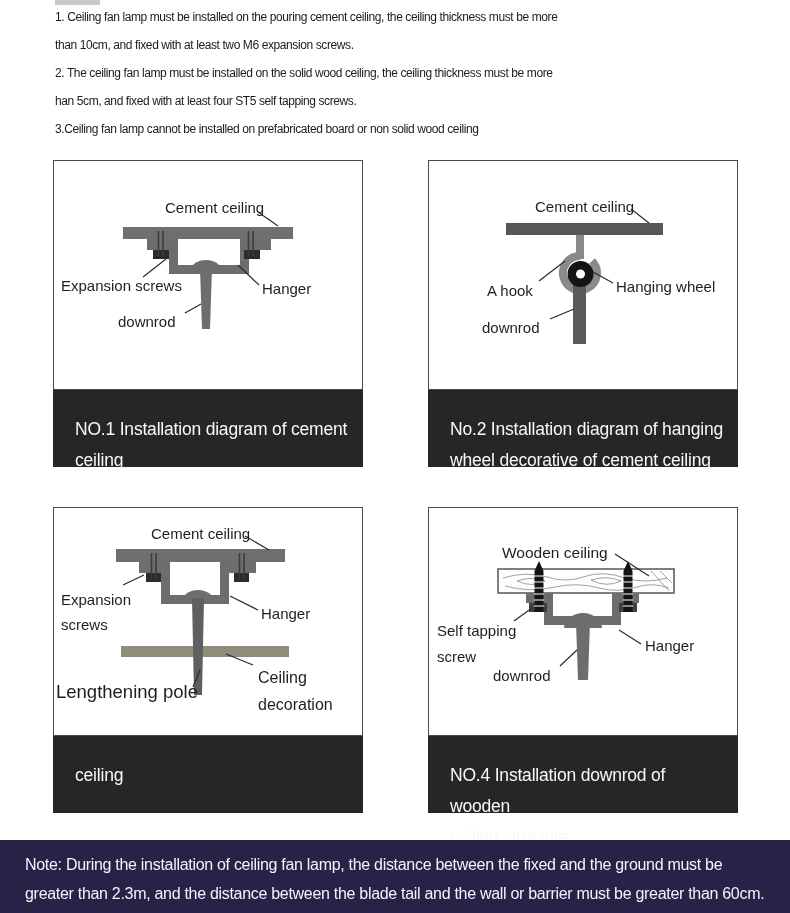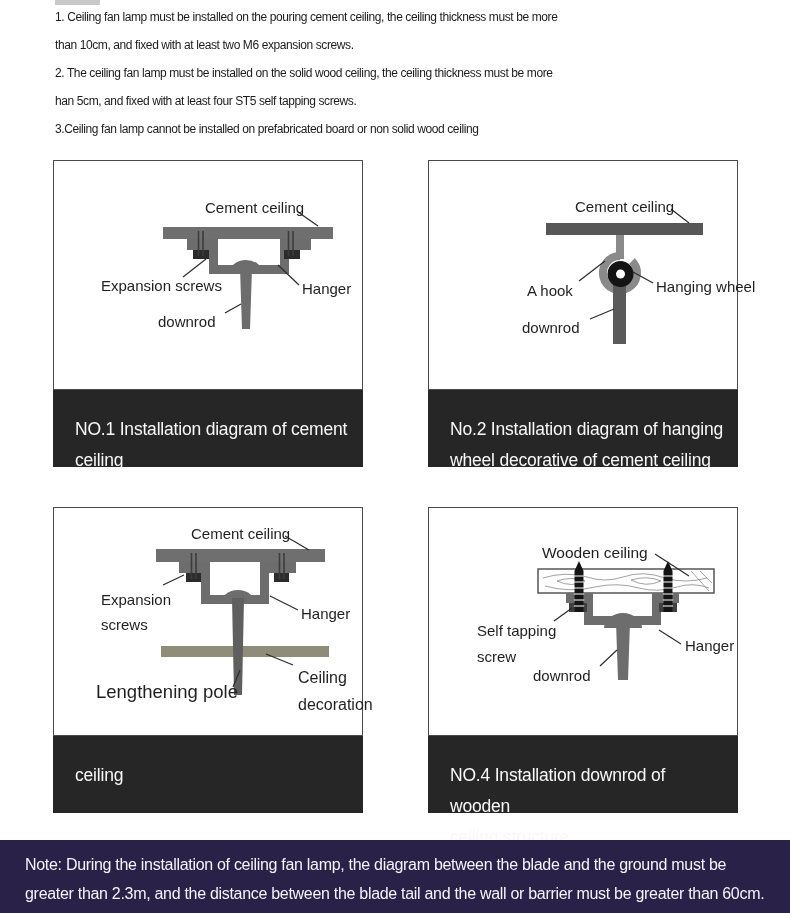--- a/index.html
+++ b/index.html
@@ -17,21 +17,20 @@
     white-space:nowrap;
   }
   .panel{position:absolute;width:310px;}
   .p1{left:53px;top:160px;}
   .p2{left:428px;top:160px;}
   .p3{left:53px;top:507px;}
   .p4{left:428px;top:507px;}
   .diagram{
     box-sizing:border-box;border:1px solid #4a4a4a;background:#ffffff;
     width:310px;
-    padding-left:40px;
   }
   .row1 .diagram{height:230px;}
   .row2 .diagram{height:229px;}
   .caption{
     box-sizing:border-box;width:310px;height:77px;background:#262626;
     color:#f8f8f8;font-size:17.5px;letter-spacing:-0.2px;line-height:31px;
     padding:24px 10px 0 22px;
   }
   .note-bar{
     position:absolute;left:0;top:840px;width:790px;height:73px;background:#2a2148;
@@ -231,15 +230,15 @@
       <text x="64" y="173">downrod</text>
     </svg>
   </div>
   <div class="caption">
     <div>NO.4 Installation downrod of wooden</div>
     <div>ceiling structure</div>
   </div>
 </section>
 
 <div class="note-bar">
-  <div>Note: During the installation of ceiling fan lamp, the diagram between the blade and the ground must be</div>
+  <div>Note: During the installation of ceiling fan lamp, the distance between the fixed and the ground must be</div>
   <div>greater than 2.3m, and the distance between the blade tail and the wall or barrier must be greater than 60cm.</div>
 </div>
 
 </body></html>

